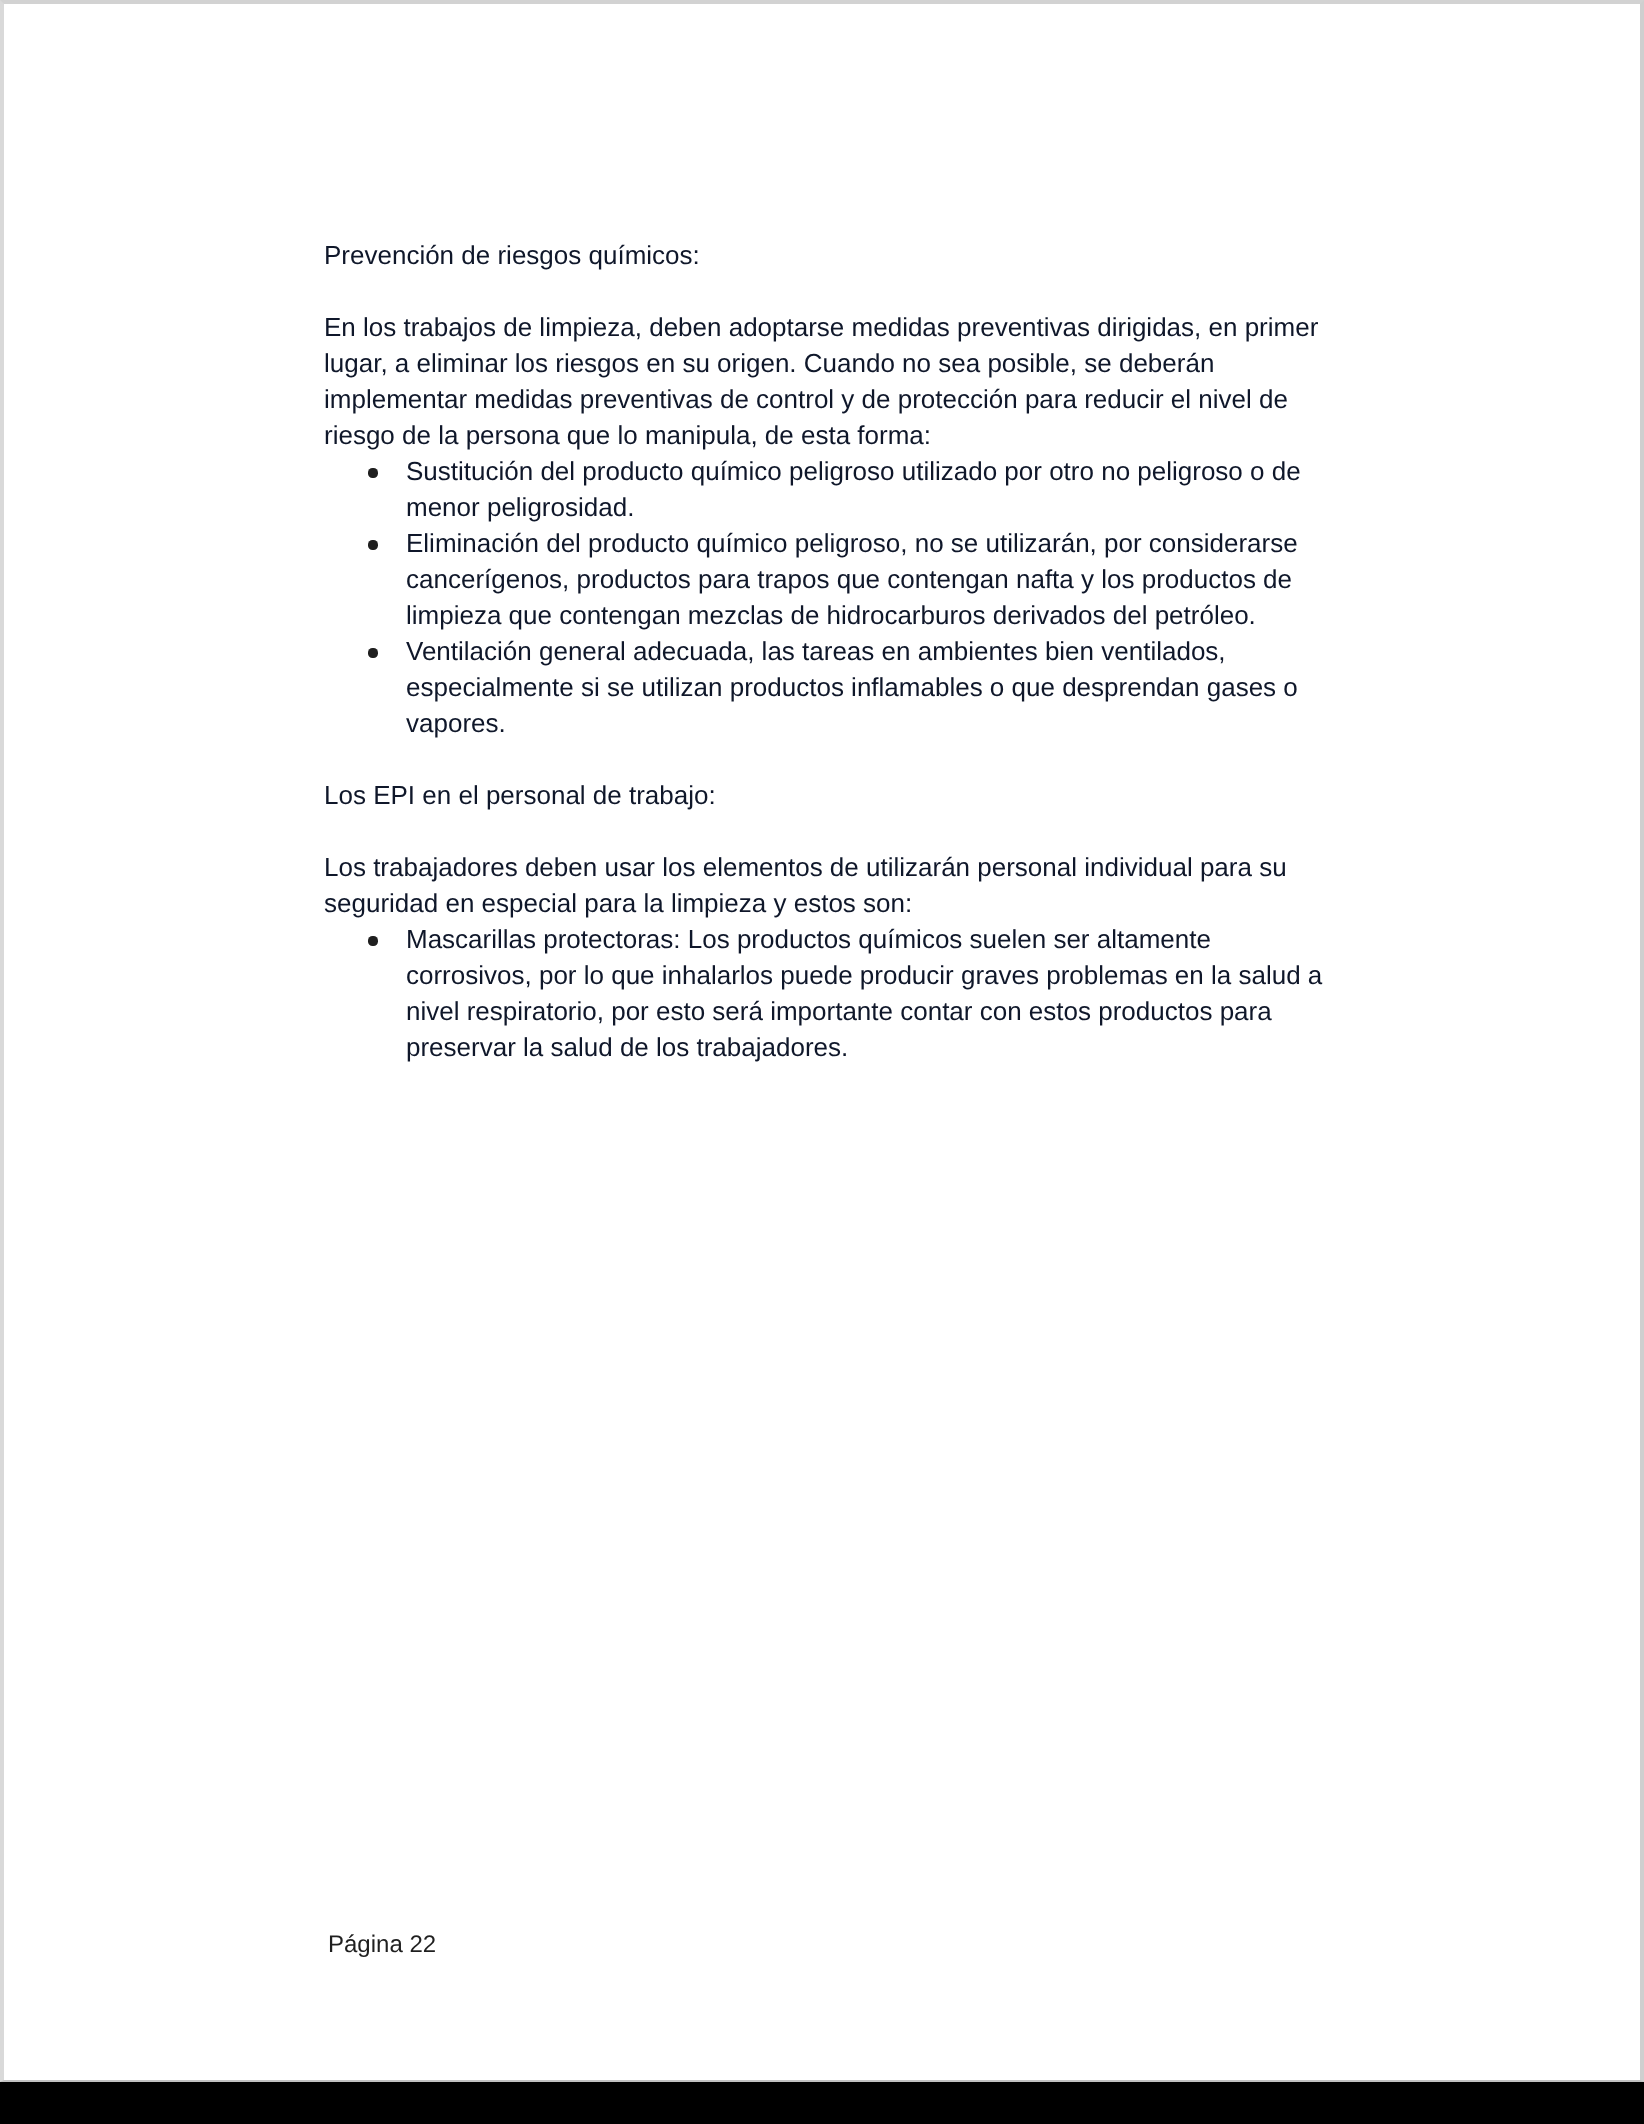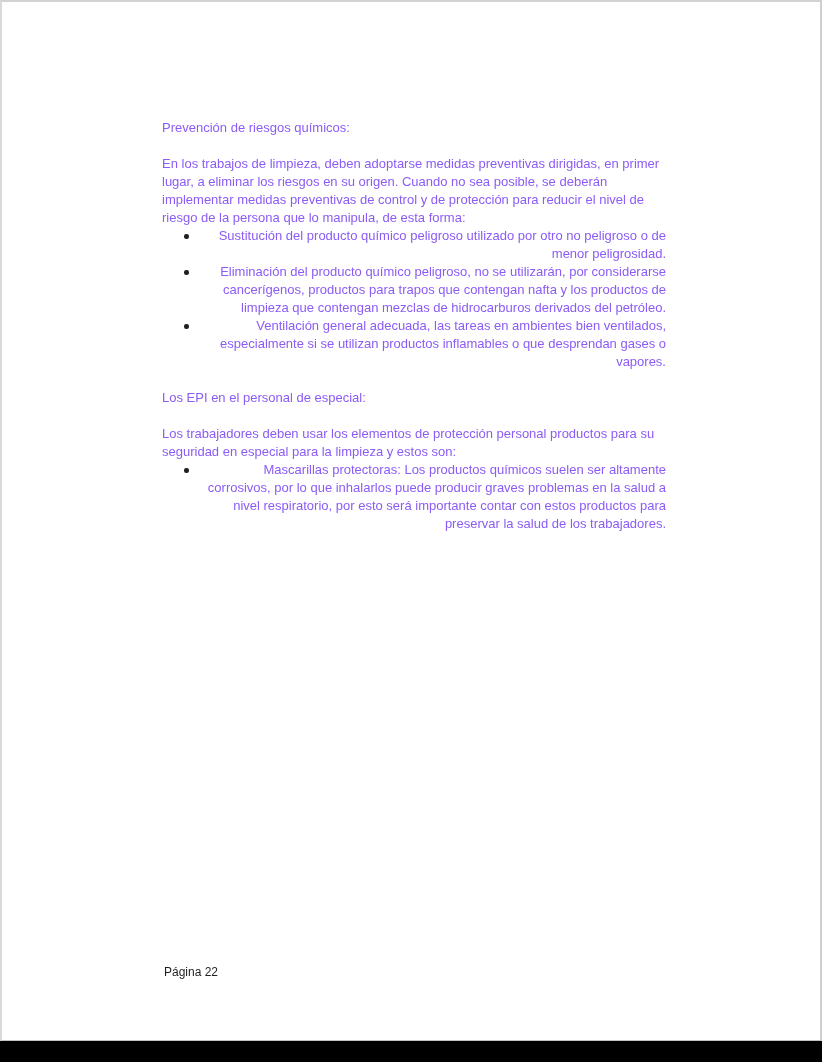--- a/index.html
+++ b/index.html
@@ -28,27 +28,27 @@
   .bottom-bar {
     position: absolute;
     left: 0; right: 0; bottom: 0;
     height: 21px;
     background: #000000;
   }
   .content {
     position: absolute;
     left: 160px; top: 117px;
     width: 504px;
-    color: #8b5cf6;
+    color: #0f172a;
     font-size: 13px;
     line-height: 18px;
   }
   .doc-line { margin: 0; }
   .para { margin: 18px 0 0 0; }
-  .doc-list { margin: 0; padding: 0; list-style: none; text-align: right; }
+  .doc-list { margin: 0; padding: 0; list-style: none; }
   .doc-list li {
     display: flex;
     align-items: flex-start;
   }
   .bullet {
     flex: none;
     width: 19px;
     margin-left: 22px;
     padding-top: 7px;
   }
@@ -89,23 +89,23 @@
         <li>
           <span class="bullet"></span>
           <span class="li-text">Eliminación del producto químico peligroso, no se utilizarán, por considerarse cancerígenos, productos para trapos que contengan nafta y los productos de limpieza que contengan mezclas de hidrocarburos derivados del petróleo.</span>
         </li>
         <li>
           <span class="bullet"></span>
           <span class="li-text">Ventilación general adecuada, las tareas en ambientes bien ventilados, especialmente si se utilizan productos inflamables o que desprendan gases o vapores.</span>
         </li>
       </ul>
 
-      <p class="para">Los EPI en el personal de especial:</p>
+      <p class="para">Los EPI en el personal de trabajo:</p>
 
-      <p class="para">Los trabajadores deben usar los elementos de protección personal productos para su seguridad en especial para la limpieza y estos son:</p>
+      <p class="para">Los trabajadores deben usar los elementos de utilizarán personal individual para su seguridad en especial para la limpieza y estos son:</p>
 
       <ul class="doc-list">
         <li>
           <span class="bullet"></span>
           <span class="li-text">Mascarillas protectoras: Los productos químicos suelen ser altamente corrosivos, por lo que inhalarlos puede producir graves problemas en la salud a nivel respiratorio, por esto será importante contar con estos productos para preservar la salud de los trabajadores.</span>
         </li>
       </ul>
 
     </div>
 

